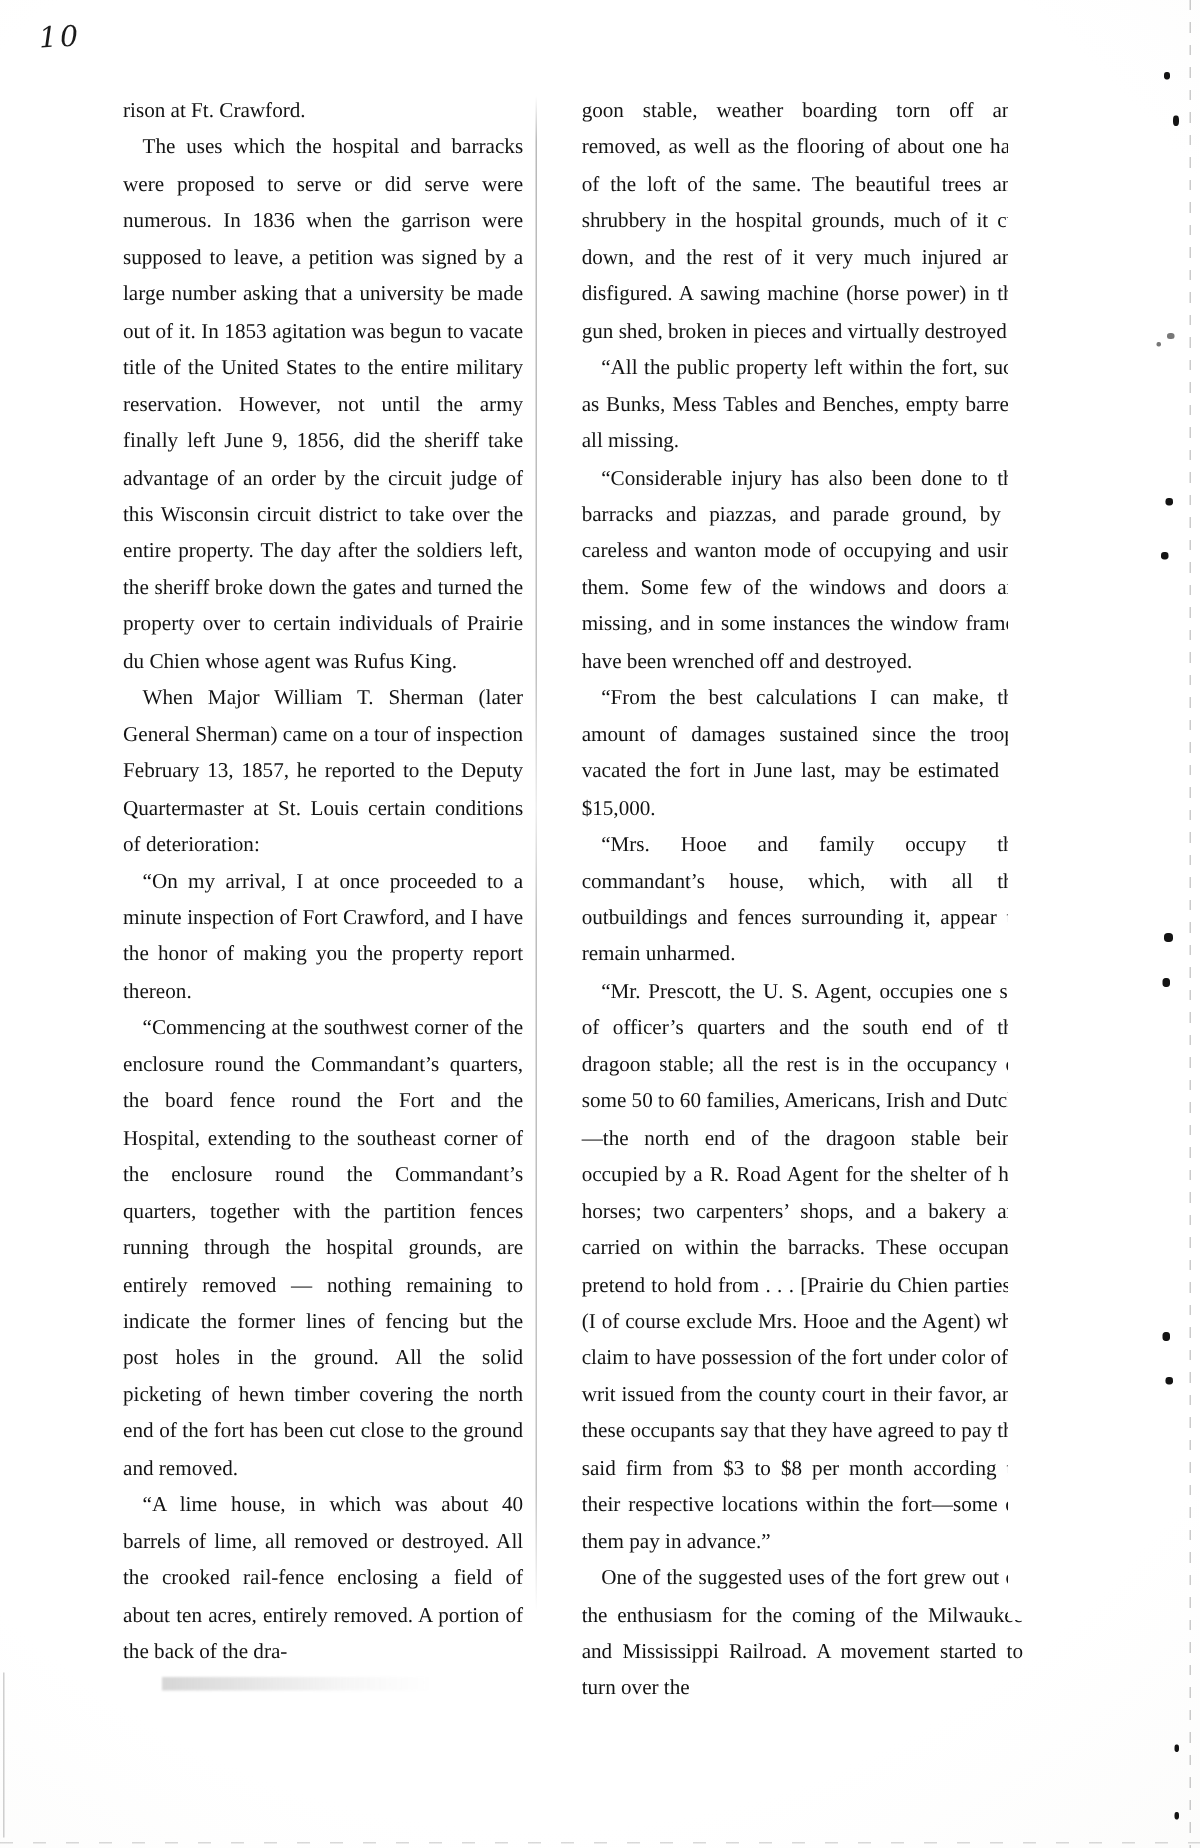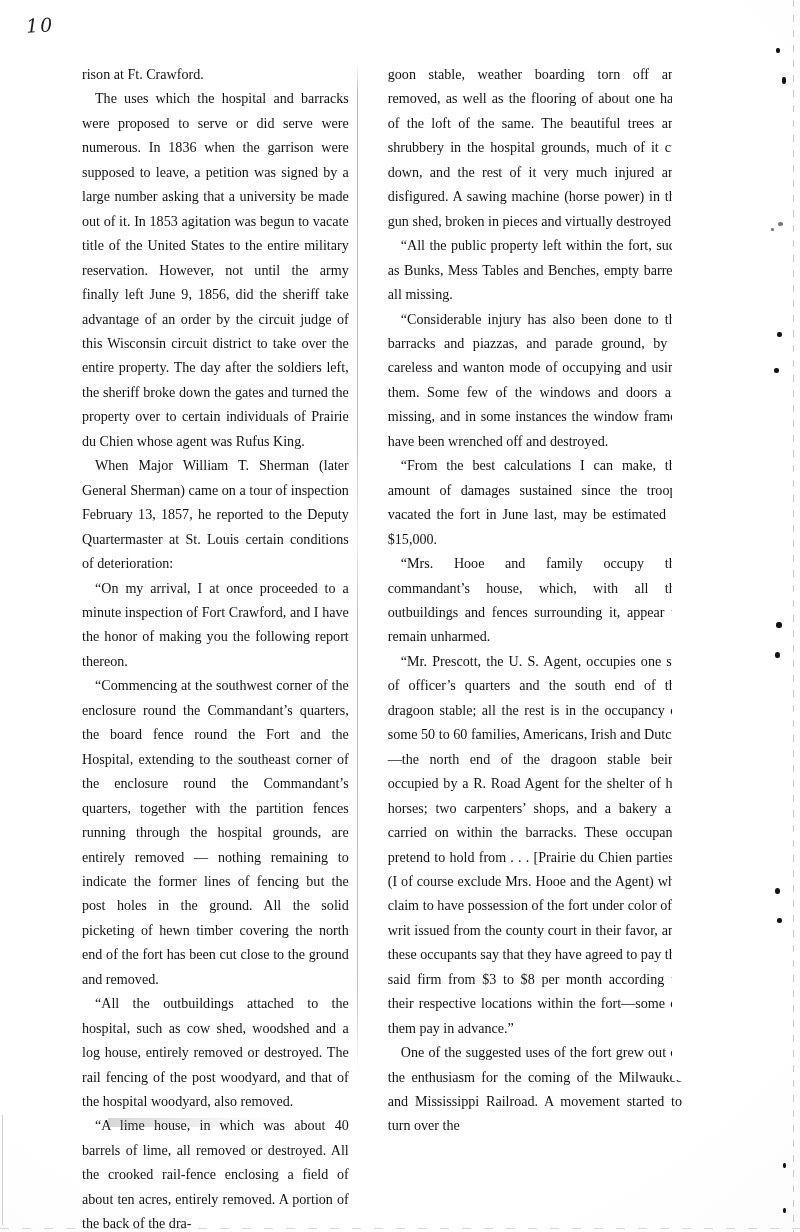--- a/index.html
+++ b/index.html
@@ -175,23 +175,22 @@
   <div id="paper-tint"></div>
 
   <div id="folio">10</div>
 
   <div id="columns">
 
     <div class="col col-left" style="color: rgb(19, 19, 19);">
       <p>rison at Ft. Crawford.</p>
       <p class="indent">The uses which the hospital and barracks were proposed to serve or did serve were numerous. In 1836 when the garrison were supposed to leave, a petition was signed by a large number asking that a university be made out of it. In 1853 agitation was begun to vacate title of the United States to the entire military reservation. However, not until the army finally left June 9, 1856, did the sheriff take advantage of an order by the circuit judge of this Wisconsin circuit district to take over the entire property. The day after the soldiers left, the sheriff broke down the gates and turned the property over to certain individuals of Prairie du Chien whose agent was Rufus King.</p>
       <p class="indent">When Major William T. Sherman (later General Sherman) came on a tour of inspection February 13, 1857, he reported to the Deputy Quartermaster at St. Louis certain conditions of deterioration:</p>
-      <p class="indent">“On my arrival, I at once proceeded to a minute inspection of Fort Crawford, and I have the honor of making you the following report thereon.</p>
+      <p class="indent">“On my arrival, I at once proceeded to a minute inspection of Fort Crawford, and I have the honor of making you the property report thereon.</p>
       <p class="indent">“Commencing at the southwest corner of the enclosure round the Commandant’s quarters, the board fence round the Fort and the Hospital, extending to the southeast corner of the enclosure round the Commandant’s quarters, together with the partition fences running through the hospital grounds, are entirely removed — nothing remaining to indicate the former lines of fencing but the post holes in the ground. All the solid picketing of hewn timber covering the north end of the fort has been cut close to the ground and removed.</p>
-      <p class="indent">“All the outbuildings attached to the hospital, such as cow shed, woodshed and a log house, entirely removed or destroyed. The rail fencing of the post woodyard, and that of the hospital woodyard, also removed.</p>
       <p class="indent">“A lime house, in which was about 40 barrels of lime, all removed or destroyed. All the crooked rail-fence enclosing a field of about ten acres, entirely removed. A portion of the back of the dra-</p>
     </div>
 
     <div class="col col-right" style="color: rgb(19, 19, 19);">
       <p>goon stable, weather boarding torn off and removed, as well as the flooring of about one half of the loft of the same. The beautiful trees and shrubbery in the hospital grounds, much of it cut down, and the rest of it very much injured and disfigured. A sawing machine (horse power) in the gun shed, broken in pieces and virtually destroyed.</p>
       <p class="indent">“All the public property left within the fort, such as Bunks, Mess Tables and Benches, empty barrels all missing.</p>
       <p class="indent">“Considerable injury has also been done to the barracks and piazzas, and parade ground, by a careless and wanton mode of occupying and using them. Some few of the windows and doors are missing, and in some instances the window frames have been wrenched off and destroyed.</p>
       <p class="indent">“From the best calculations I can make, the amount of damages sustained since the troops vacated the fort in June last, may be estimated at $15,000.</p>
       <p class="indent">“Mrs. Hooe and family occupy the commandant’s house, which, with all the outbuildings and fences surrounding it, appear to remain unharmed.</p>
       <p class="indent">“Mr. Prescott, the U. S. Agent, occupies one set of officer’s quarters and the south end of the dragoon stable; all the rest is in the occupancy of some 50 to 60 families, Americans, Irish and Dutch, —the north end of the dragoon stable being occupied by a R. Road Agent for the shelter of his horses; two carpenters’ shops, and a bakery are carried on within the barracks. These occupants pretend to hold from . . . [Prairie du Chien parties]. (I of course exclude Mrs. Hooe and the Agent) who claim to have possession of the fort under color of a writ issued from the county court in their favor, and these occupants say that they have agreed to pay the said firm from $3 to $8 per month according to their respective locations within the fort—some of them pay in advance.”</p>

